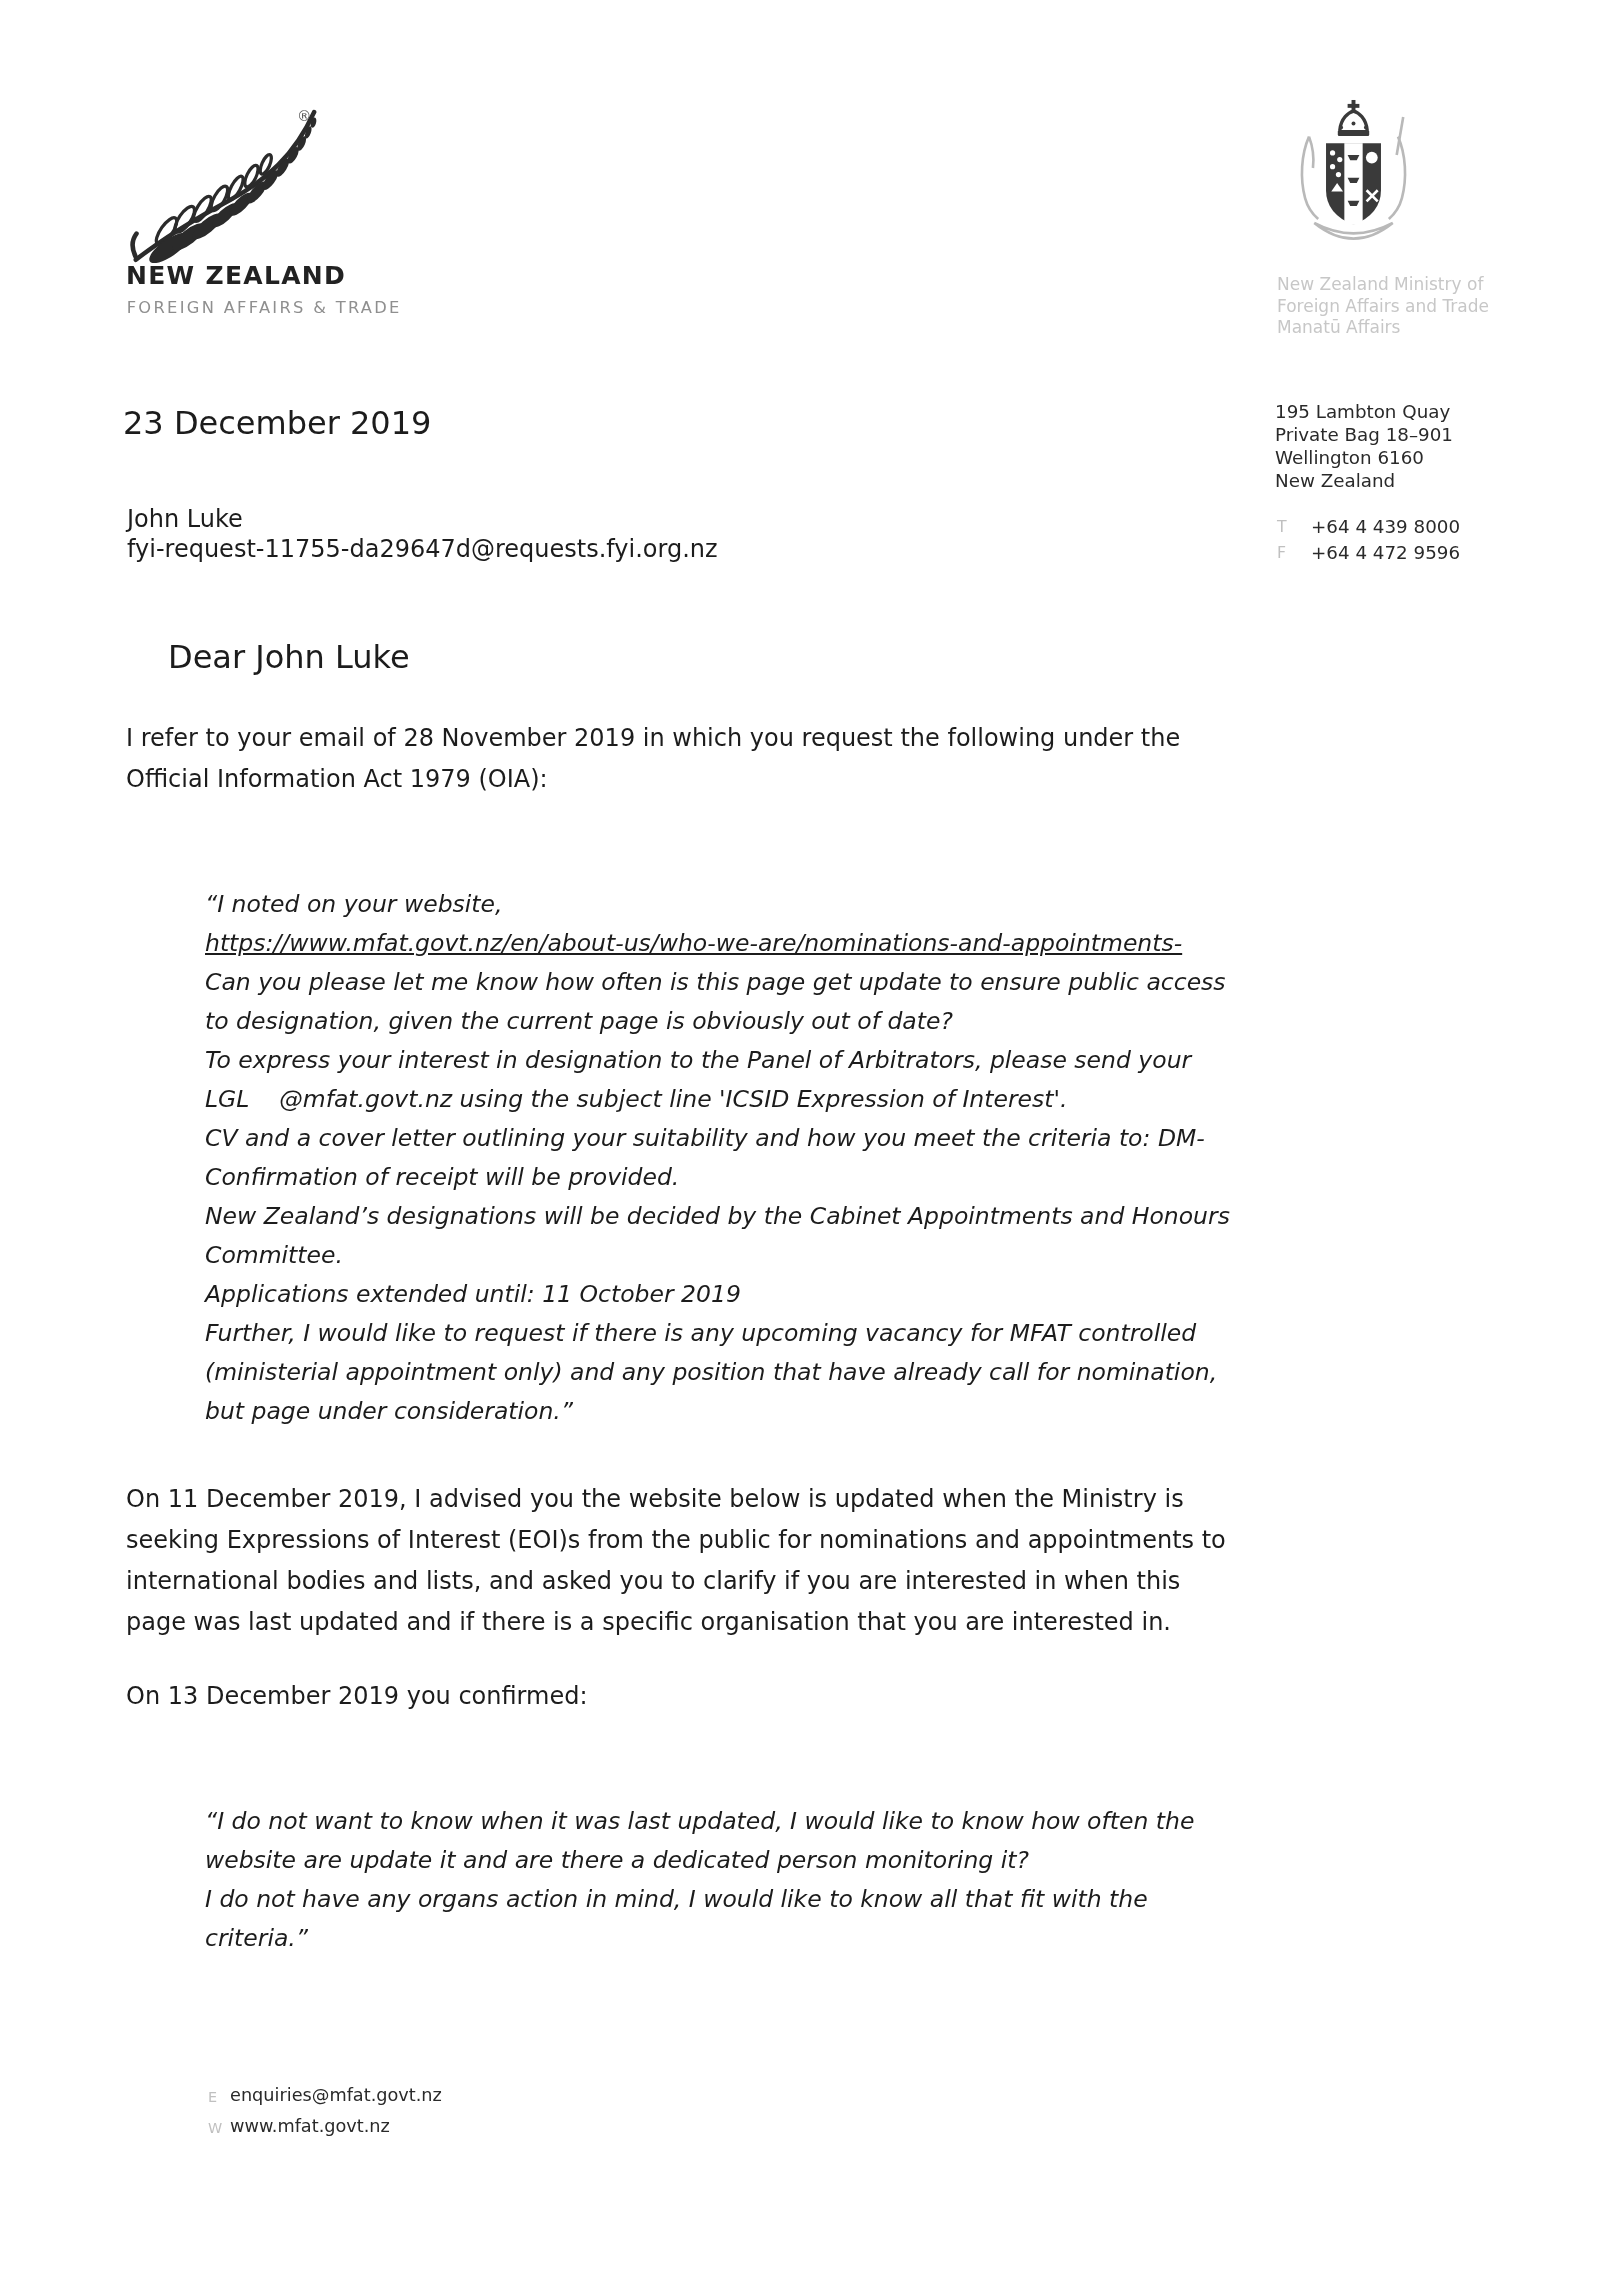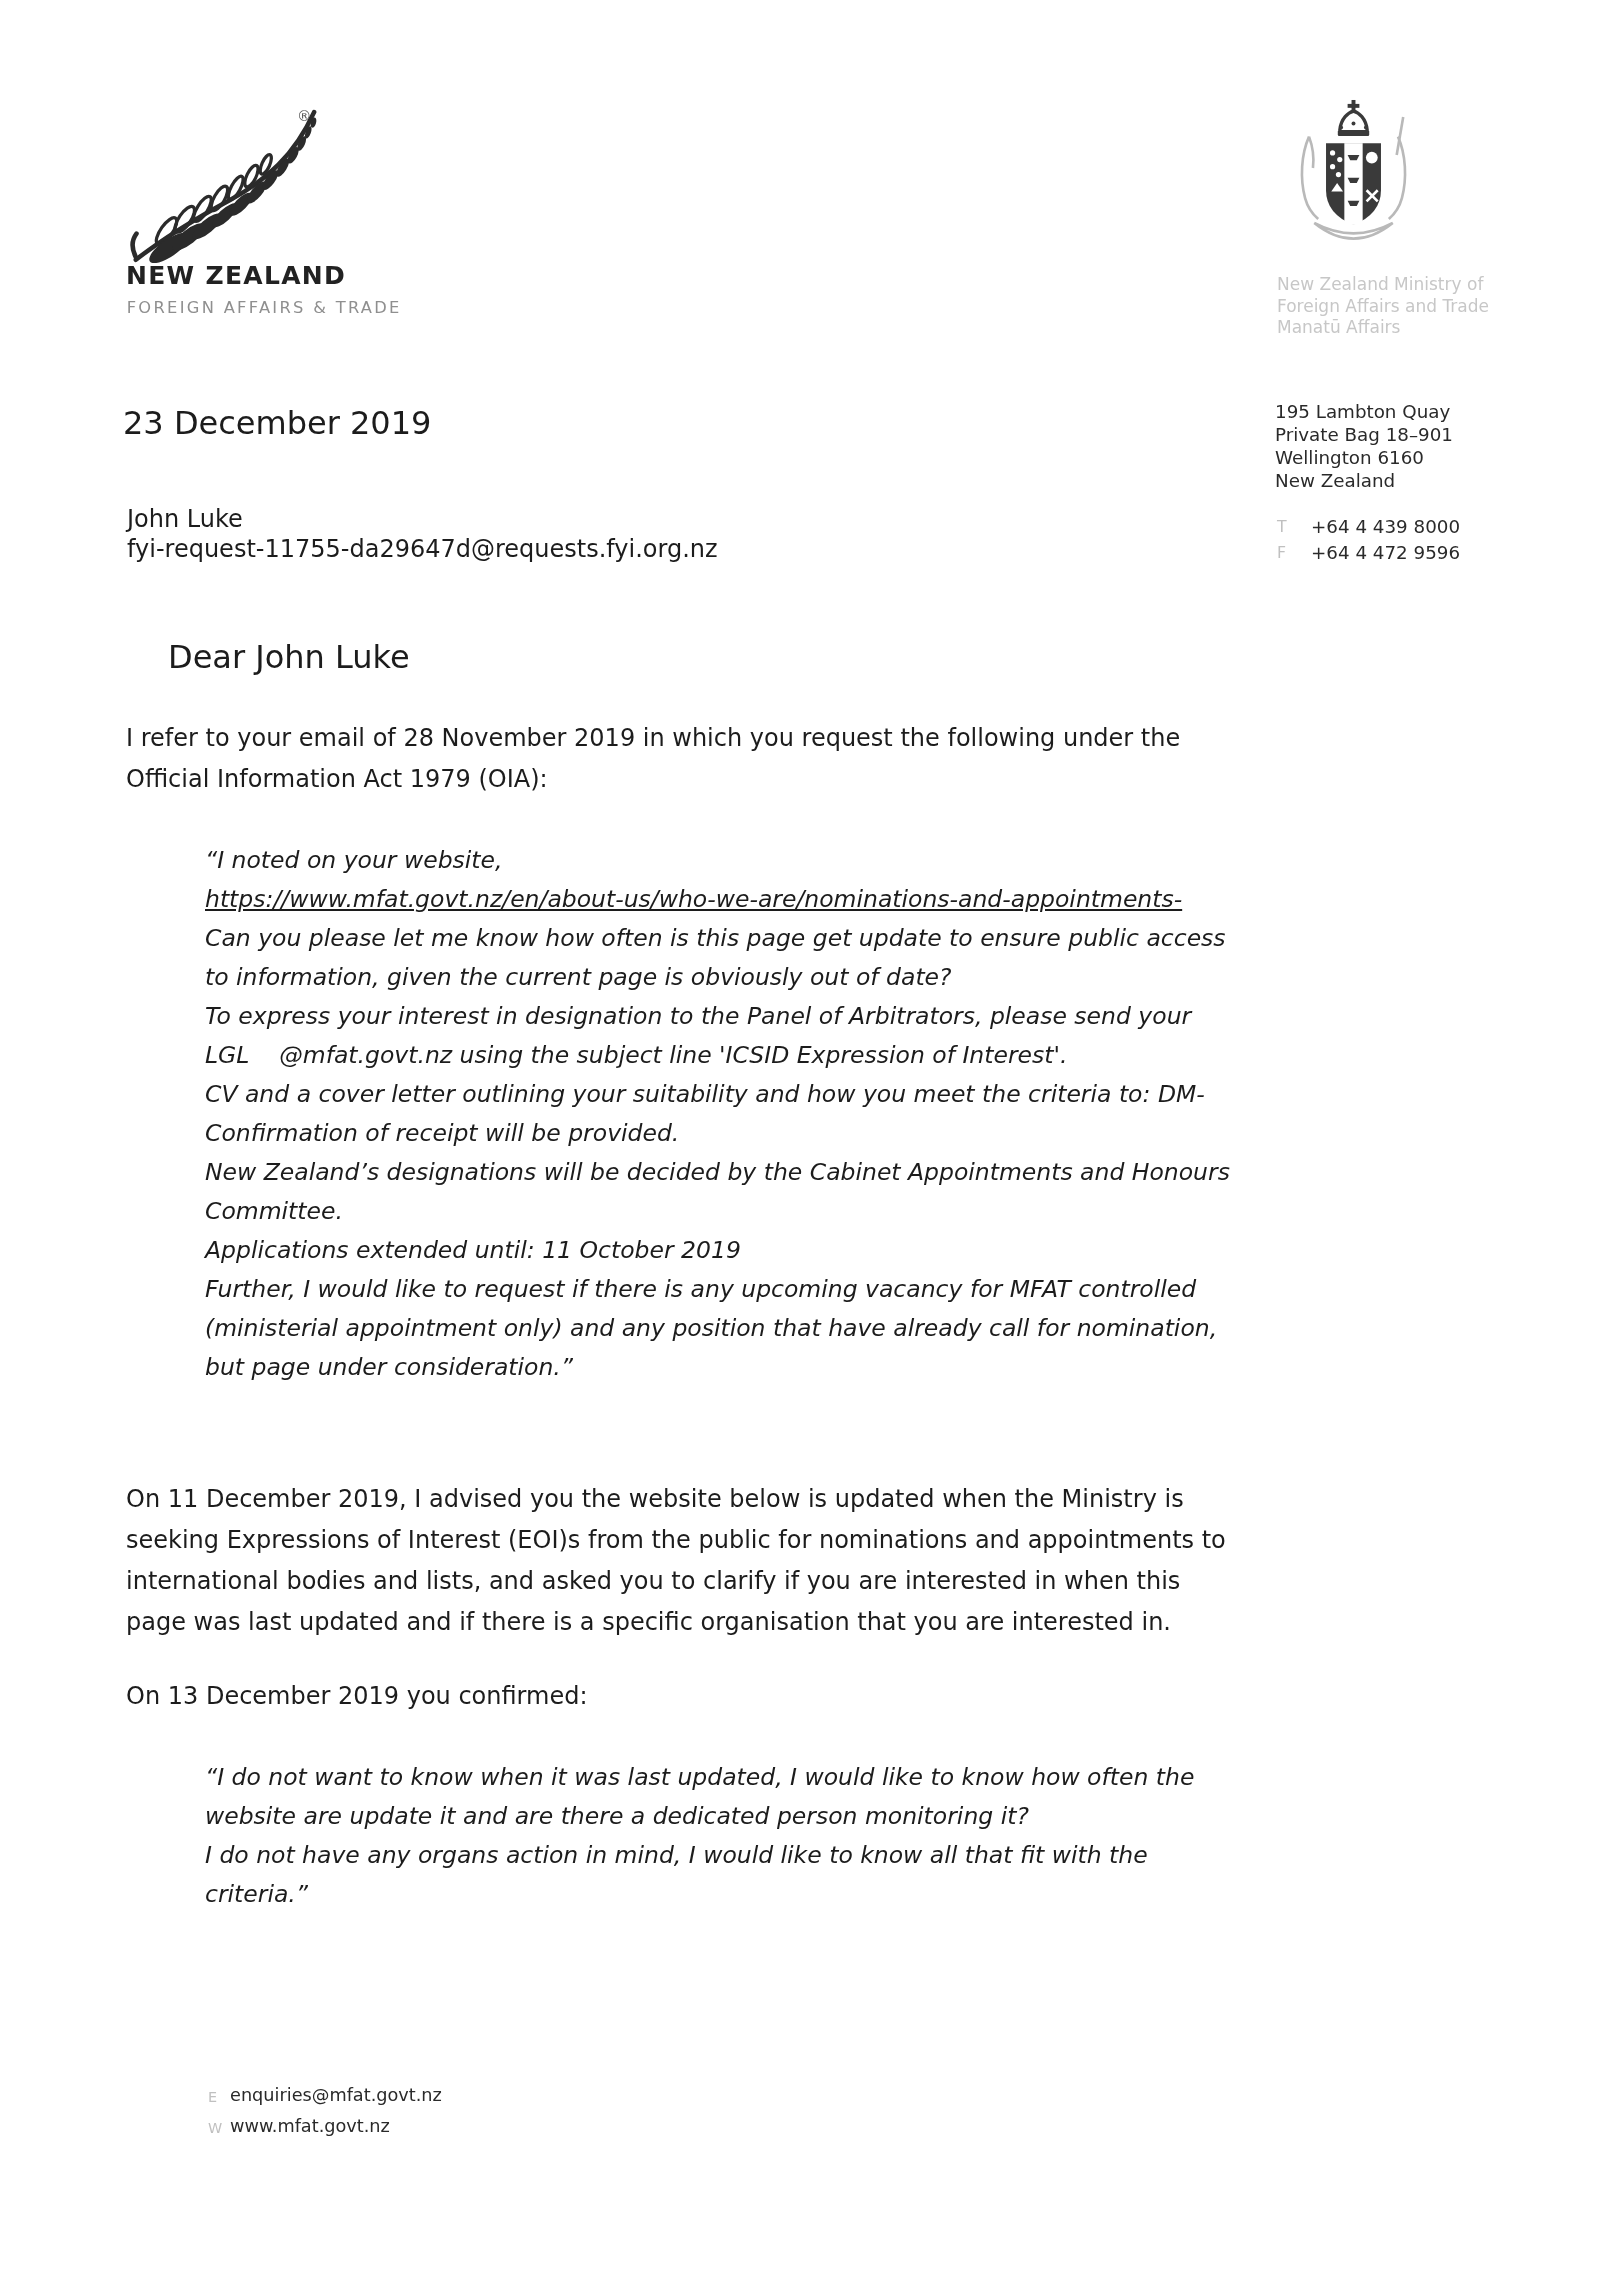--- a/index.html
+++ b/index.html
@@ -28,21 +28,21 @@
   .phone-label{width:34px;color:#c0c0c0;font-size:15.7px;}
 
   
   .date{position:absolute;left:123px;top:404px;font-size:32px;}
   .recipient{position:absolute;left:127px;top:504px;font-size:24px;line-height:30px;}
   .salutation{position:absolute;left:128px;top:638px;font-size:32px;margin-left:40px;}
   .para{position:absolute;font-size:24px;line-height:41px;}
   .p1{left:126px;top:718px;}
   .p2{left:126px;top:1479px;}
   .p3{left:126px;top:1676px;}
-  .quote{position:absolute;left:205px;font-style:italic;font-size:23.5px;line-height:39px;}
+  .quote{position:absolute;left:205px;font-style:italic;font-size:23.5px;line-height:39px;margin-top:44px;}
   .q1{top:841px;}
   .q2{top:1758px;}
   .quote .line{white-space:pre;}
   .u{text-decoration:underline;}
 
   
   .footer{position:absolute;left:208px;top:2081px;font-size:17.7px;line-height:29px;color:#2a2a2a;}
   .footer-row{display:flex;}
   .footer-label{width:22px;color:#c0c0c0;font-size:14.4px;padding-top:2px;}
 </style>
@@ -167,21 +167,21 @@
 
   <div class="para p1">
     <div>I refer to your email of 28 November 2019 in which you request the following under the</div>
     <div>Official Information Act 1979 (OIA):</div>
   </div>
 
   <div class="quote q1">
     <div class="line">“I noted on your website,</div>
     <div class="line u">https://www.mfat.govt.nz/en/about-us/who-we-are/nominations-and-appointments-</div>
     <div class="line">Can you please let me know how often is this page get update to ensure public access</div>
-    <div class="line">to information, given the current page is obviously out of date?</div>
+    <div class="line">to designation, given the current page is obviously out of date?</div>
     <div class="line">To express your interest in designation to the Panel of Arbitrators, please send your</div>
     <div class="line">LGL    @mfat.govt.nz using the subject line 'ICSID Expression of Interest'.</div>
     <div class="line">CV and a cover letter outlining your suitability and how you meet the criteria to: DM-</div>
     <div class="line">Confirmation of receipt will be provided.</div>
     <div class="line">New Zealand’s designations will be decided by the Cabinet Appointments and Honours</div>
     <div class="line">Committee.</div>
     <div class="line">Applications extended until: 11 October 2019</div>
     <div class="line">Further, I would like to request if there is any upcoming vacancy for MFAT controlled</div>
     <div class="line">(ministerial appointment only) and any position that have already call for nomination,</div>
     <div class="line">but page under consideration.”</div>

